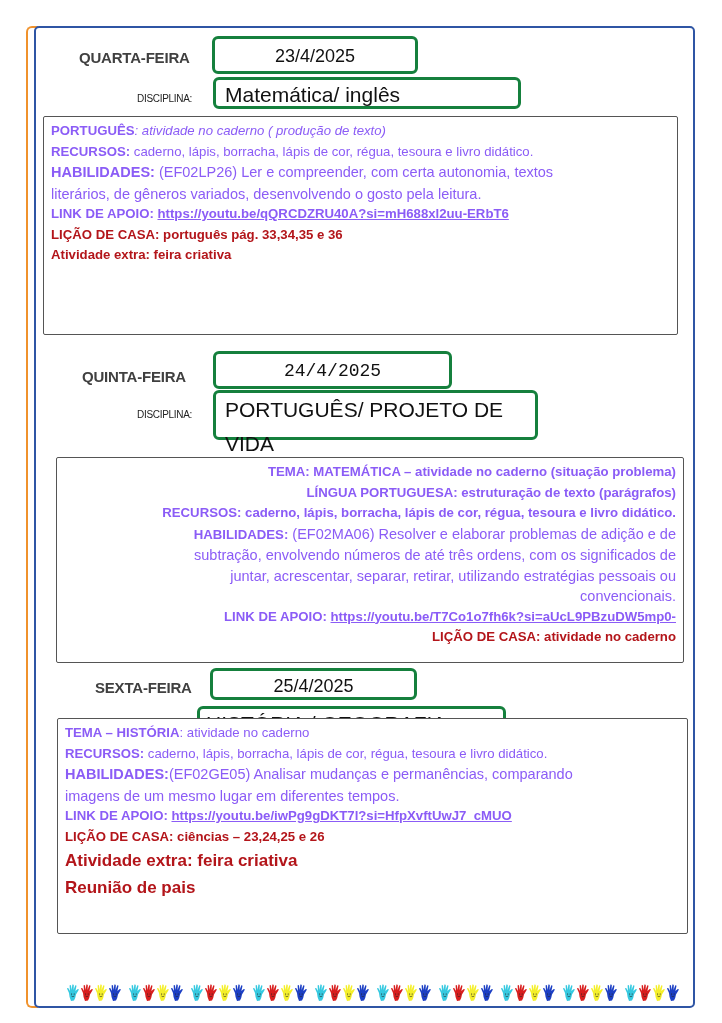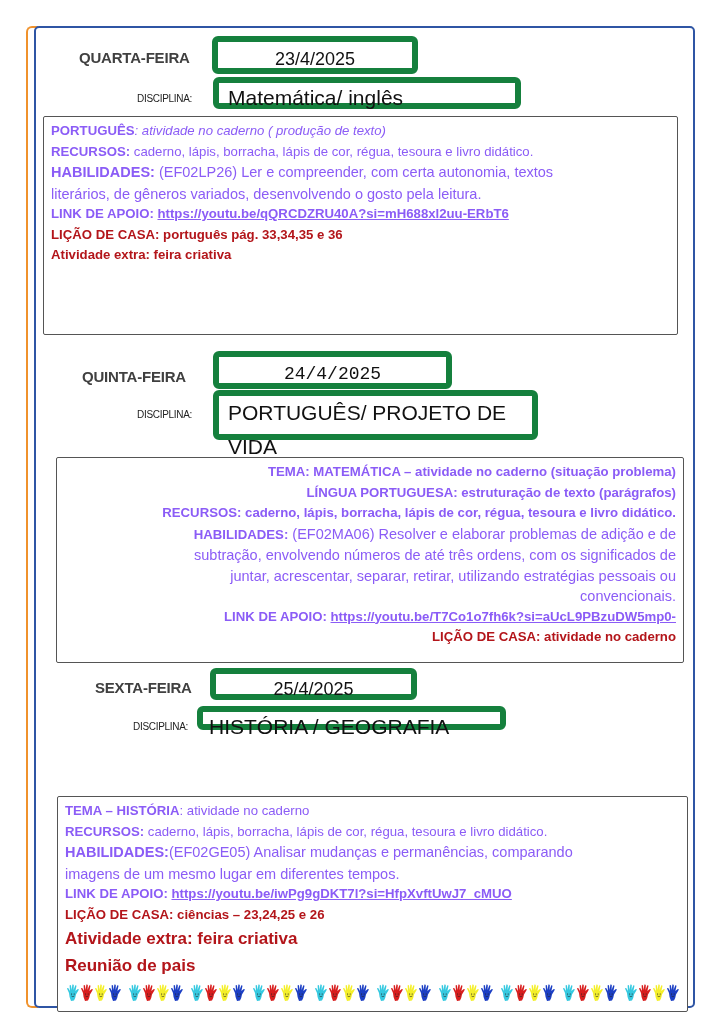--- a/index.html
+++ b/index.html
@@ -2,21 +2,21 @@
 <html><head>
 <meta charset="utf-8">
 <style>
   html, body { margin:0; padding:0; background:#ffffff; }
   body { width:722px; height:1023px; position:relative; overflow:hidden; font-family:"Liberation Sans", sans-serif; color:#111; }
   .orange-frame { position:absolute; left:26px; top:26px; width:10px; height:978px; border:2px solid #f0922c; border-right:none; border-radius:6px 0 0 6px; }
   .blue-frame { position:absolute; left:34px; top:26px; width:661px; height:982px; border:2.5px solid #2f55a4; border-radius:5px; box-sizing:border-box; }
   .abs { position:absolute; }
   .day-label { font-family:"Liberation Sans", sans-serif; font-weight:bold; font-size:15px; color:#404040; letter-spacing:-0.2px; }
   .disc-label { font-size:10px; color:#222; letter-spacing:-0.3px; }
-  .rbox { border:6px solid #15803d; border-radius:6px; background:#fff; box-sizing:border-box; }
+  .rbox { border:3px solid #15803d; border-radius:6px; background:#fff; box-sizing:border-box; }
   .date-text { font-size:18px; color:#111; text-align:center; }
   .disc-text { font-size:21px; color:#111; padding-left:9px; }
   .content-box { border:1.5px solid #555; border-radius:2px; background:#fff; box-sizing:border-box; padding:4px 7px; }
   .line { font-size:13.2px; line-height:20.5px; white-space:nowrap; color:#8b5cf6; }
   .b { font-weight:bold; }
   .i { font-style:italic; }
   .red { color:#b3151a; font-weight:bold; }
   .u { text-decoration:underline; font-weight:bold; }
   .big-red { color:#b3151a; font-weight:bold; font-size:17px; line-height:27px; white-space:nowrap; }
   .hab { font-size:14.5px; }
@@ -59,21 +59,21 @@
   <div class="line hab">convencionais.</div>
   <div class="line"><span class="b">LINK DE APOIO:  </span><span class="u">https://youtu.be/T7Co1o7fh6k?si=aUcL9PBzuDW5mp0-</span></div>
   <div class="line red">LIÇÃO DE CASA: atividade no caderno</div>
 </div>
 
 <div class="abs day-label" style="left:95px; top:679px;">SEXTA-FEIRA</div>
 <div class="abs rbox date-text" style="left:210px; top:668px; width:207px; height:32px; line-height:30px;">25/4/2025</div>
 <div class="abs disc-label" style="left:133px; top:721px;">DISCIPLINA:</div>
 <div class="abs rbox disc-text" style="left:197px; top:706px; width:309px; height:24px; line-height:30px; padding-left:6px;">HISTÓRIA / GEOGRAFIA</div>
 
-<div class="abs content-box" style="left:57px; top:796px; width:631px; height:216px;">
+<div class="abs content-box" style="left:57px; top:718px; width:631px; height:216px;">
   <div class="line"><span class="b">TEMA – HISTÓRIA</span><span>:  atividade no caderno</span></div>
   <div class="line"><span class="b">RECURSOS:</span><span> caderno, lápis, borracha, lápis de cor, régua, tesoura e livro didático.</span></div>
   <div class="line"><span class="b hab">HABILIDADES:</span><span class="hab">(EF02GE05) Analisar mudanças e permanências, comparando</span></div>
   <div class="line hab">imagens de um mesmo lugar em diferentes tempos.</div>
   <div class="line"><span class="b">LINK DE APOIO:  </span><span class="u">https://youtu.be/iwPg9gDKT7l?si=HfpXvftUwJ7_cMUO</span></div>
   <div class="line red">LIÇÃO DE CASA: ciências – 23,24,25 e 26</div>
   <div class="big-red">Atividade extra: feira criativa</div>
   <div class="big-red">Reunião de pais</div>
 </div>
 

